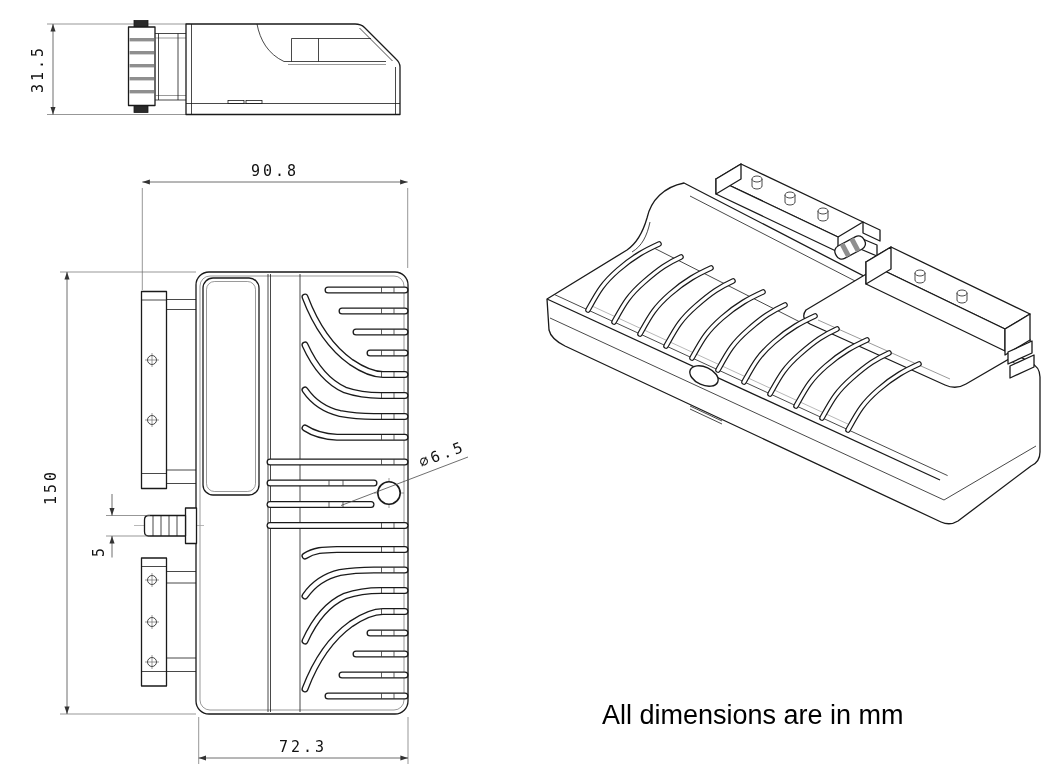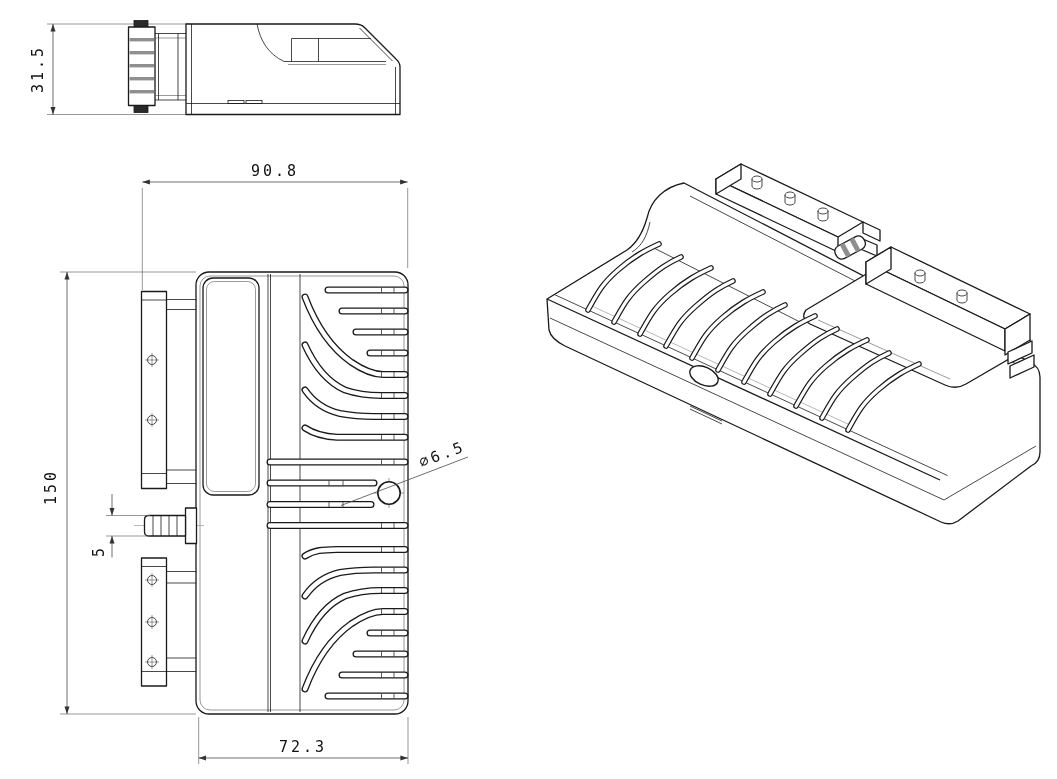--- a/index.html
+++ b/index.html
@@ -329,13 +329,14 @@
       <g>
         <line class="lnt" x1="957" y1="293" x2="957" y2="300"></line>
             <line class="lnt" x1="967" y1="293" x2="967" y2="300"></line>
         <path class="lnt" d="M957,300 A5,3 0 0 0 967,300"></path>
         <ellipse class="lnt wfill" cx="962" cy="293" rx="5" ry="3"></ellipse>
       </g>
     </g>
   </g>
 </svg>
 
+<div class="note">All dimensions are in mm</div>
 </div>
 
 </body></html>

